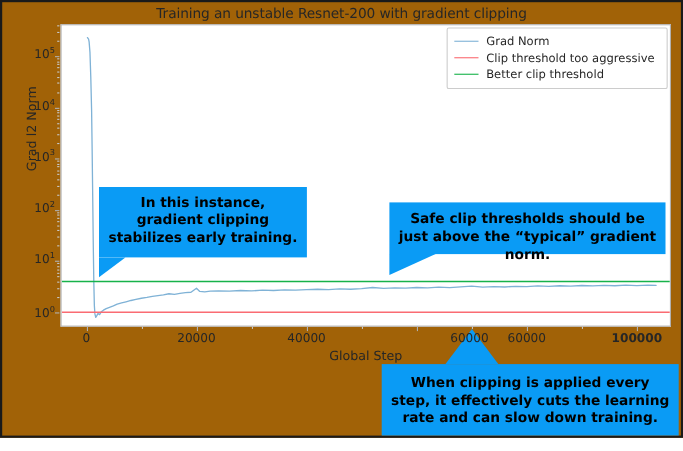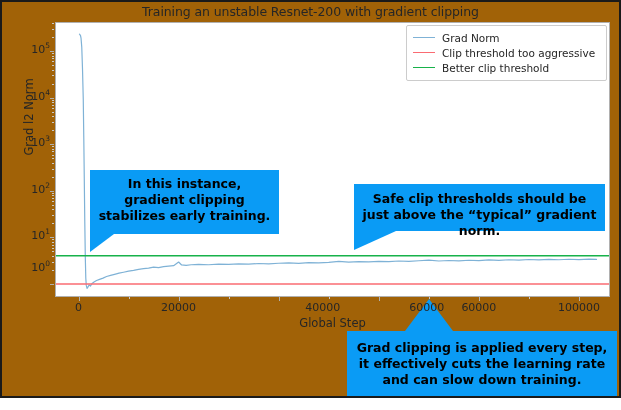--- a/index.html
+++ b/index.html
@@ -231,21 +231,21 @@
 </style>
 </head>
 <body>
 
 <div id="screenshot">
   <div id="figure">
 
     <div id="chart-title">Training an unstable Resnet-200 with gradient clipping</div>
 
     <div id="ytick-wrap">
-        <div class="ytick-label" style="top: 260px; margin-left: 32px;">10<sup>0</sup></div>
+        <div class="ytick-label" style="top: 277px; margin-left: 32px;">10<sup>0</sup></div>
         <div class="ytick-mark" style="top: 281.908px;"></div>
         <div class="ytick-minor" style="top: 267.888px;"></div>
         <div class="ytick-minor" style="top: 259.687px;"></div>
         <div class="ytick-minor" style="top: 253.868px;"></div>
         <div class="ytick-minor" style="top: 249.354px;"></div>
         <div class="ytick-minor" style="top: 245.667px;"></div>
         <div class="ytick-minor" style="top: 242.549px;"></div>
         <div class="ytick-minor" style="top: 239.848px;"></div>
         <div class="ytick-minor" style="top: 237.465px;"></div>
         <div class="ytick-label" style="top: 228.334px;">10<sup>1</sup></div>
@@ -323,34 +323,34 @@
       </div>
 
     <div id="xlabel">Global Step</div>
 
     <div class="callout" id="callout-1">In this instance, gradient clipping stabilizes early training.</div>
     <div class="callout-tail" id="callout-1-tail"></div>
 
     <div class="callout" id="callout-2">Safe clip thresholds should be just above the “typical” gradient norm.</div>
     <div class="callout-tail" id="callout-2-tail"></div>
 
-    <div class="callout" id="callout-3">Grad clipping is applied every step, it effectively cuts the learning rate and can slow down training.</div>
+    <div class="callout" id="callout-3">When clipping is applied every step, it effectively cuts the learning rate and can slow down training.</div>
     <div class="callout-tail" id="callout-3-tail"></div>
 
   <div class="xtick-label" style="left: 76.5204px;">0</div>
       <div class="xtick-mark" style="left: 76.5204px;"></div>
       <div class="xtick-minor" style="left: 126.566px;"></div>
       <div class="xtick-label" style="left: 176.611px;">20000</div>
       <div class="xtick-mark" style="left: 176.611px;"></div>
       <div class="xtick-minor" style="left: 226.656px;"></div>
-      <div class="xtick-label" style="left: 276.701px; margin-left: 44px;">40000</div>
+      <div class="xtick-label" style="left: 276.701px;">40000</div>
       <div class="xtick-mark" style="left: 276.701px;"></div>
       <div class="xtick-minor" style="left: 326.747px;"></div>
       <div class="xtick-label" style="left: 376.792px; margin-left: 48px;">60000</div>
       <div class="xtick-mark" style="left: 376.792px;"></div>
       <div class="xtick-minor" style="left: 426.837px;"></div>
       <div class="xtick-label" style="left: 476.882px;">60000</div>
       <div class="xtick-mark" style="left: 476.882px;"></div>
       <div class="xtick-minor" style="left: 526.928px;"></div>
-      <div class="xtick-label" style="left: 576.973px;">100000</div>
+      <div class="xtick-label" style="left: 576.973px; font-weight: bold;">100000</div>
       <div class="xtick-mark" style="left: 576.973px;"></div>
     </div>
 </div>
 
 </body></html>

